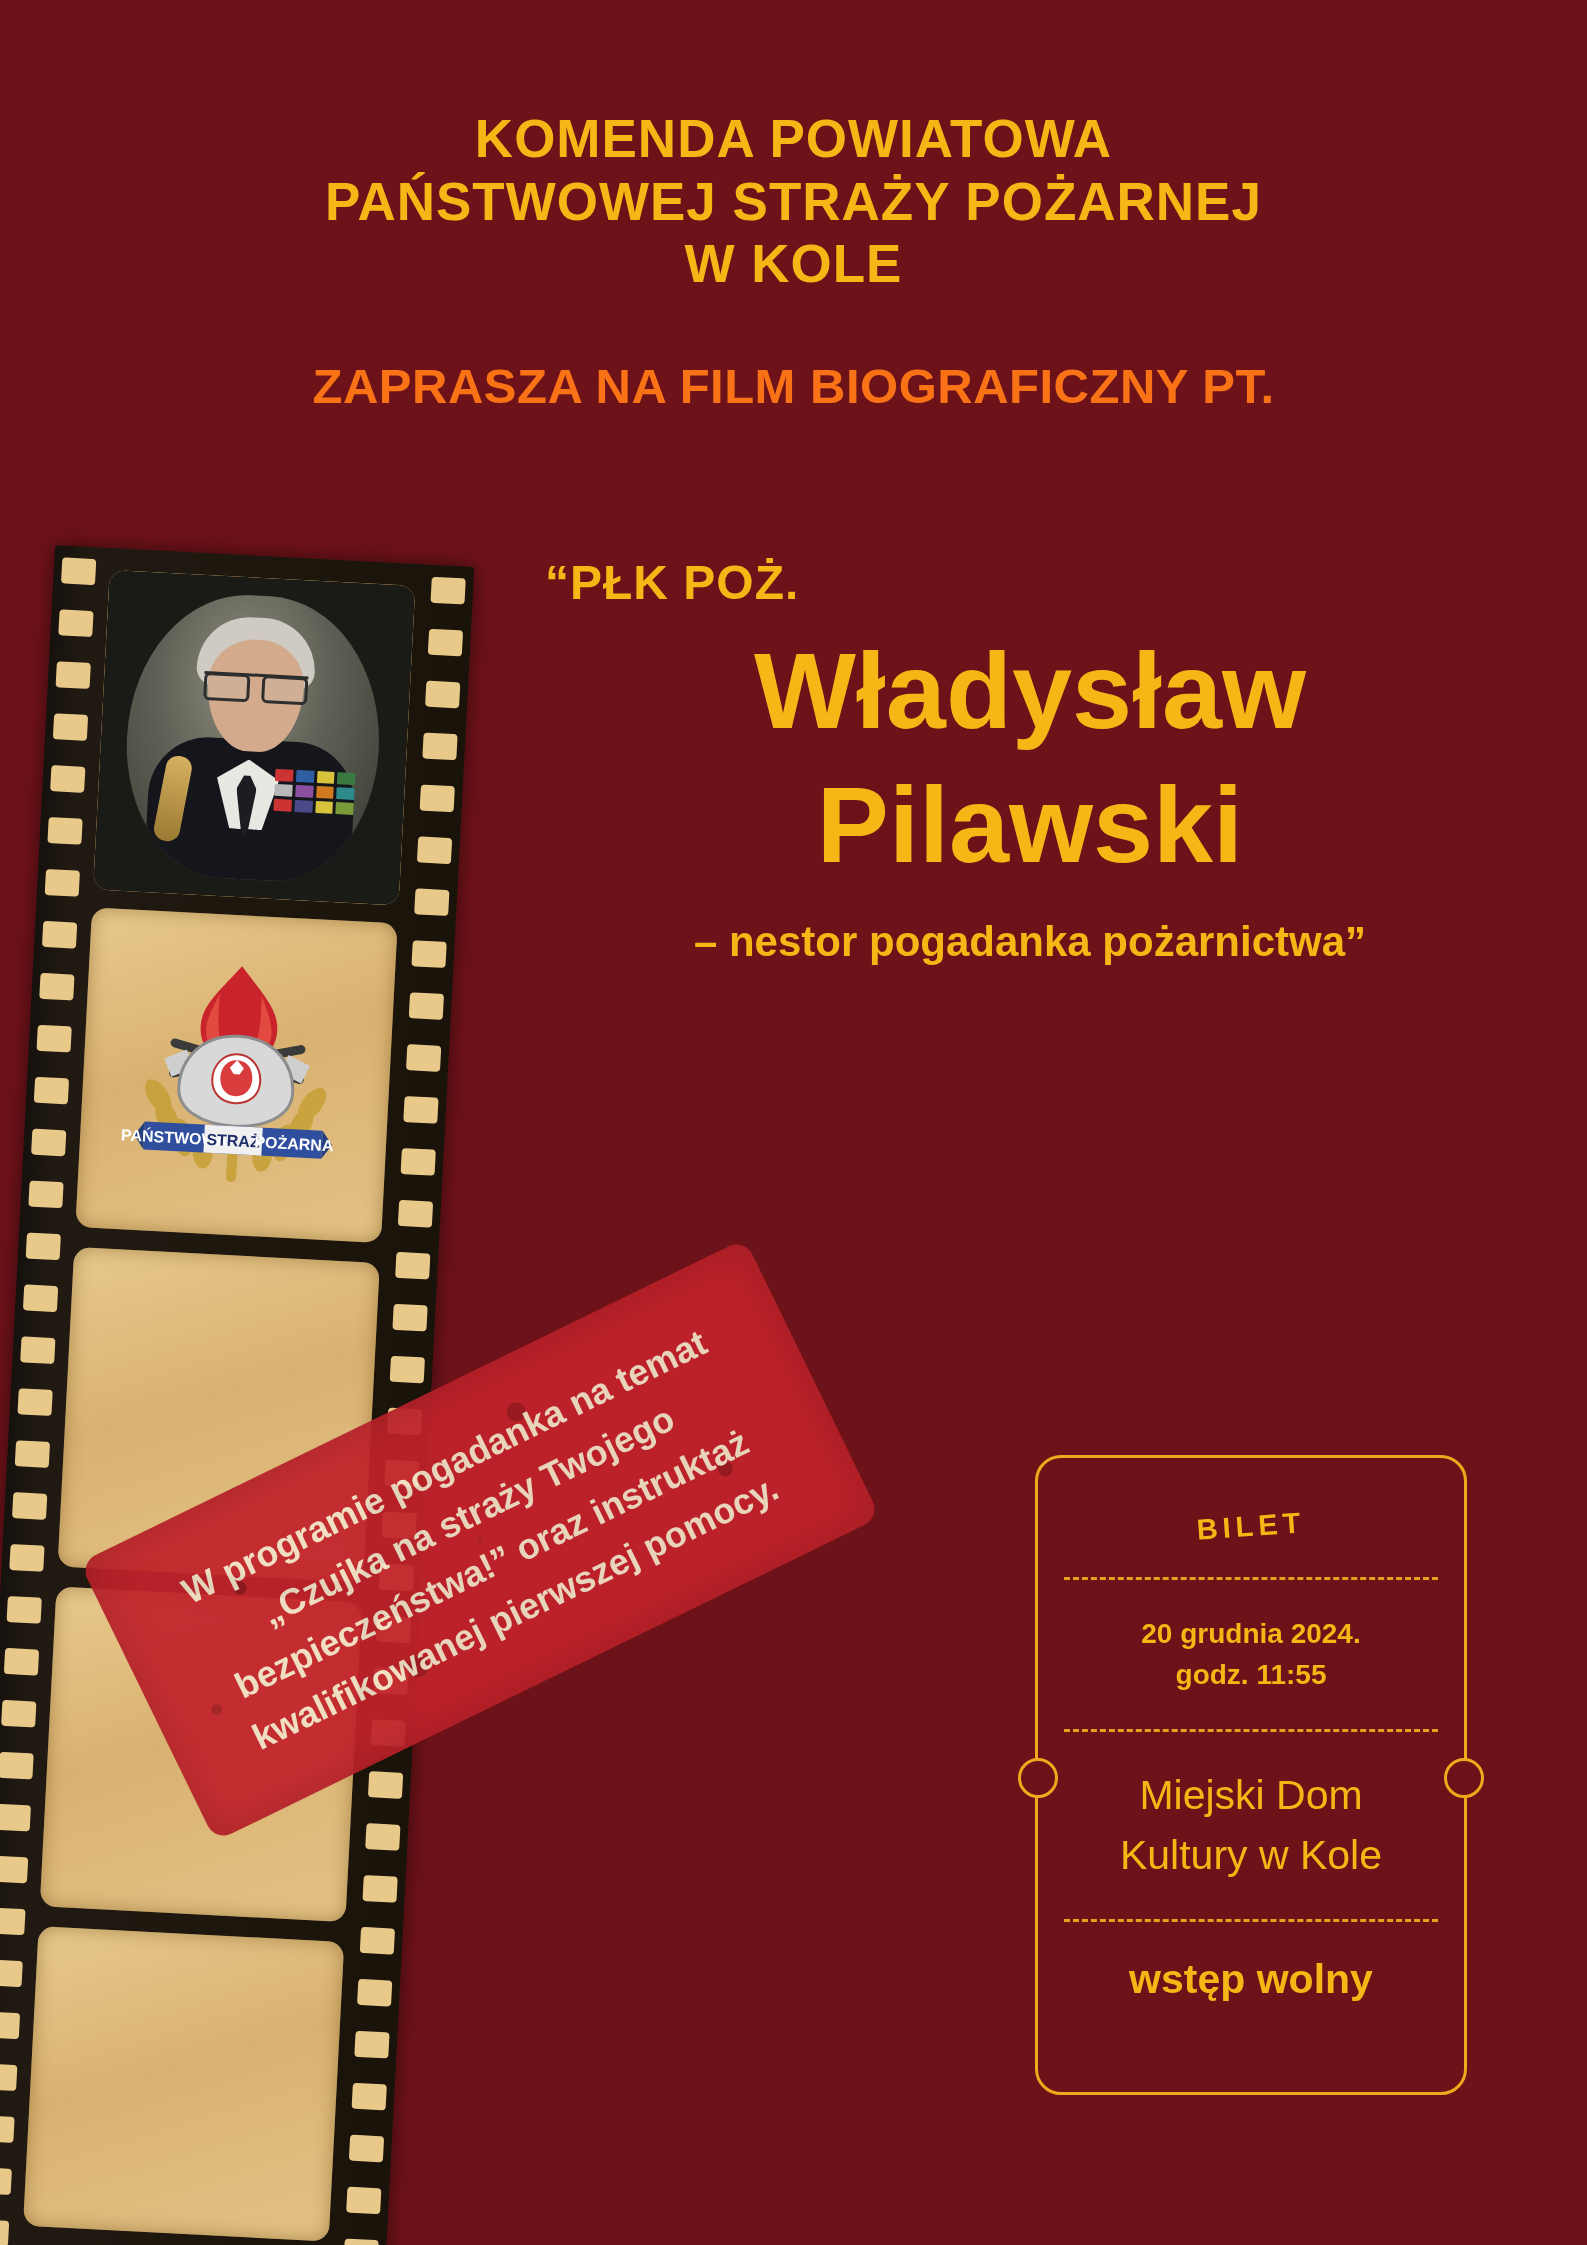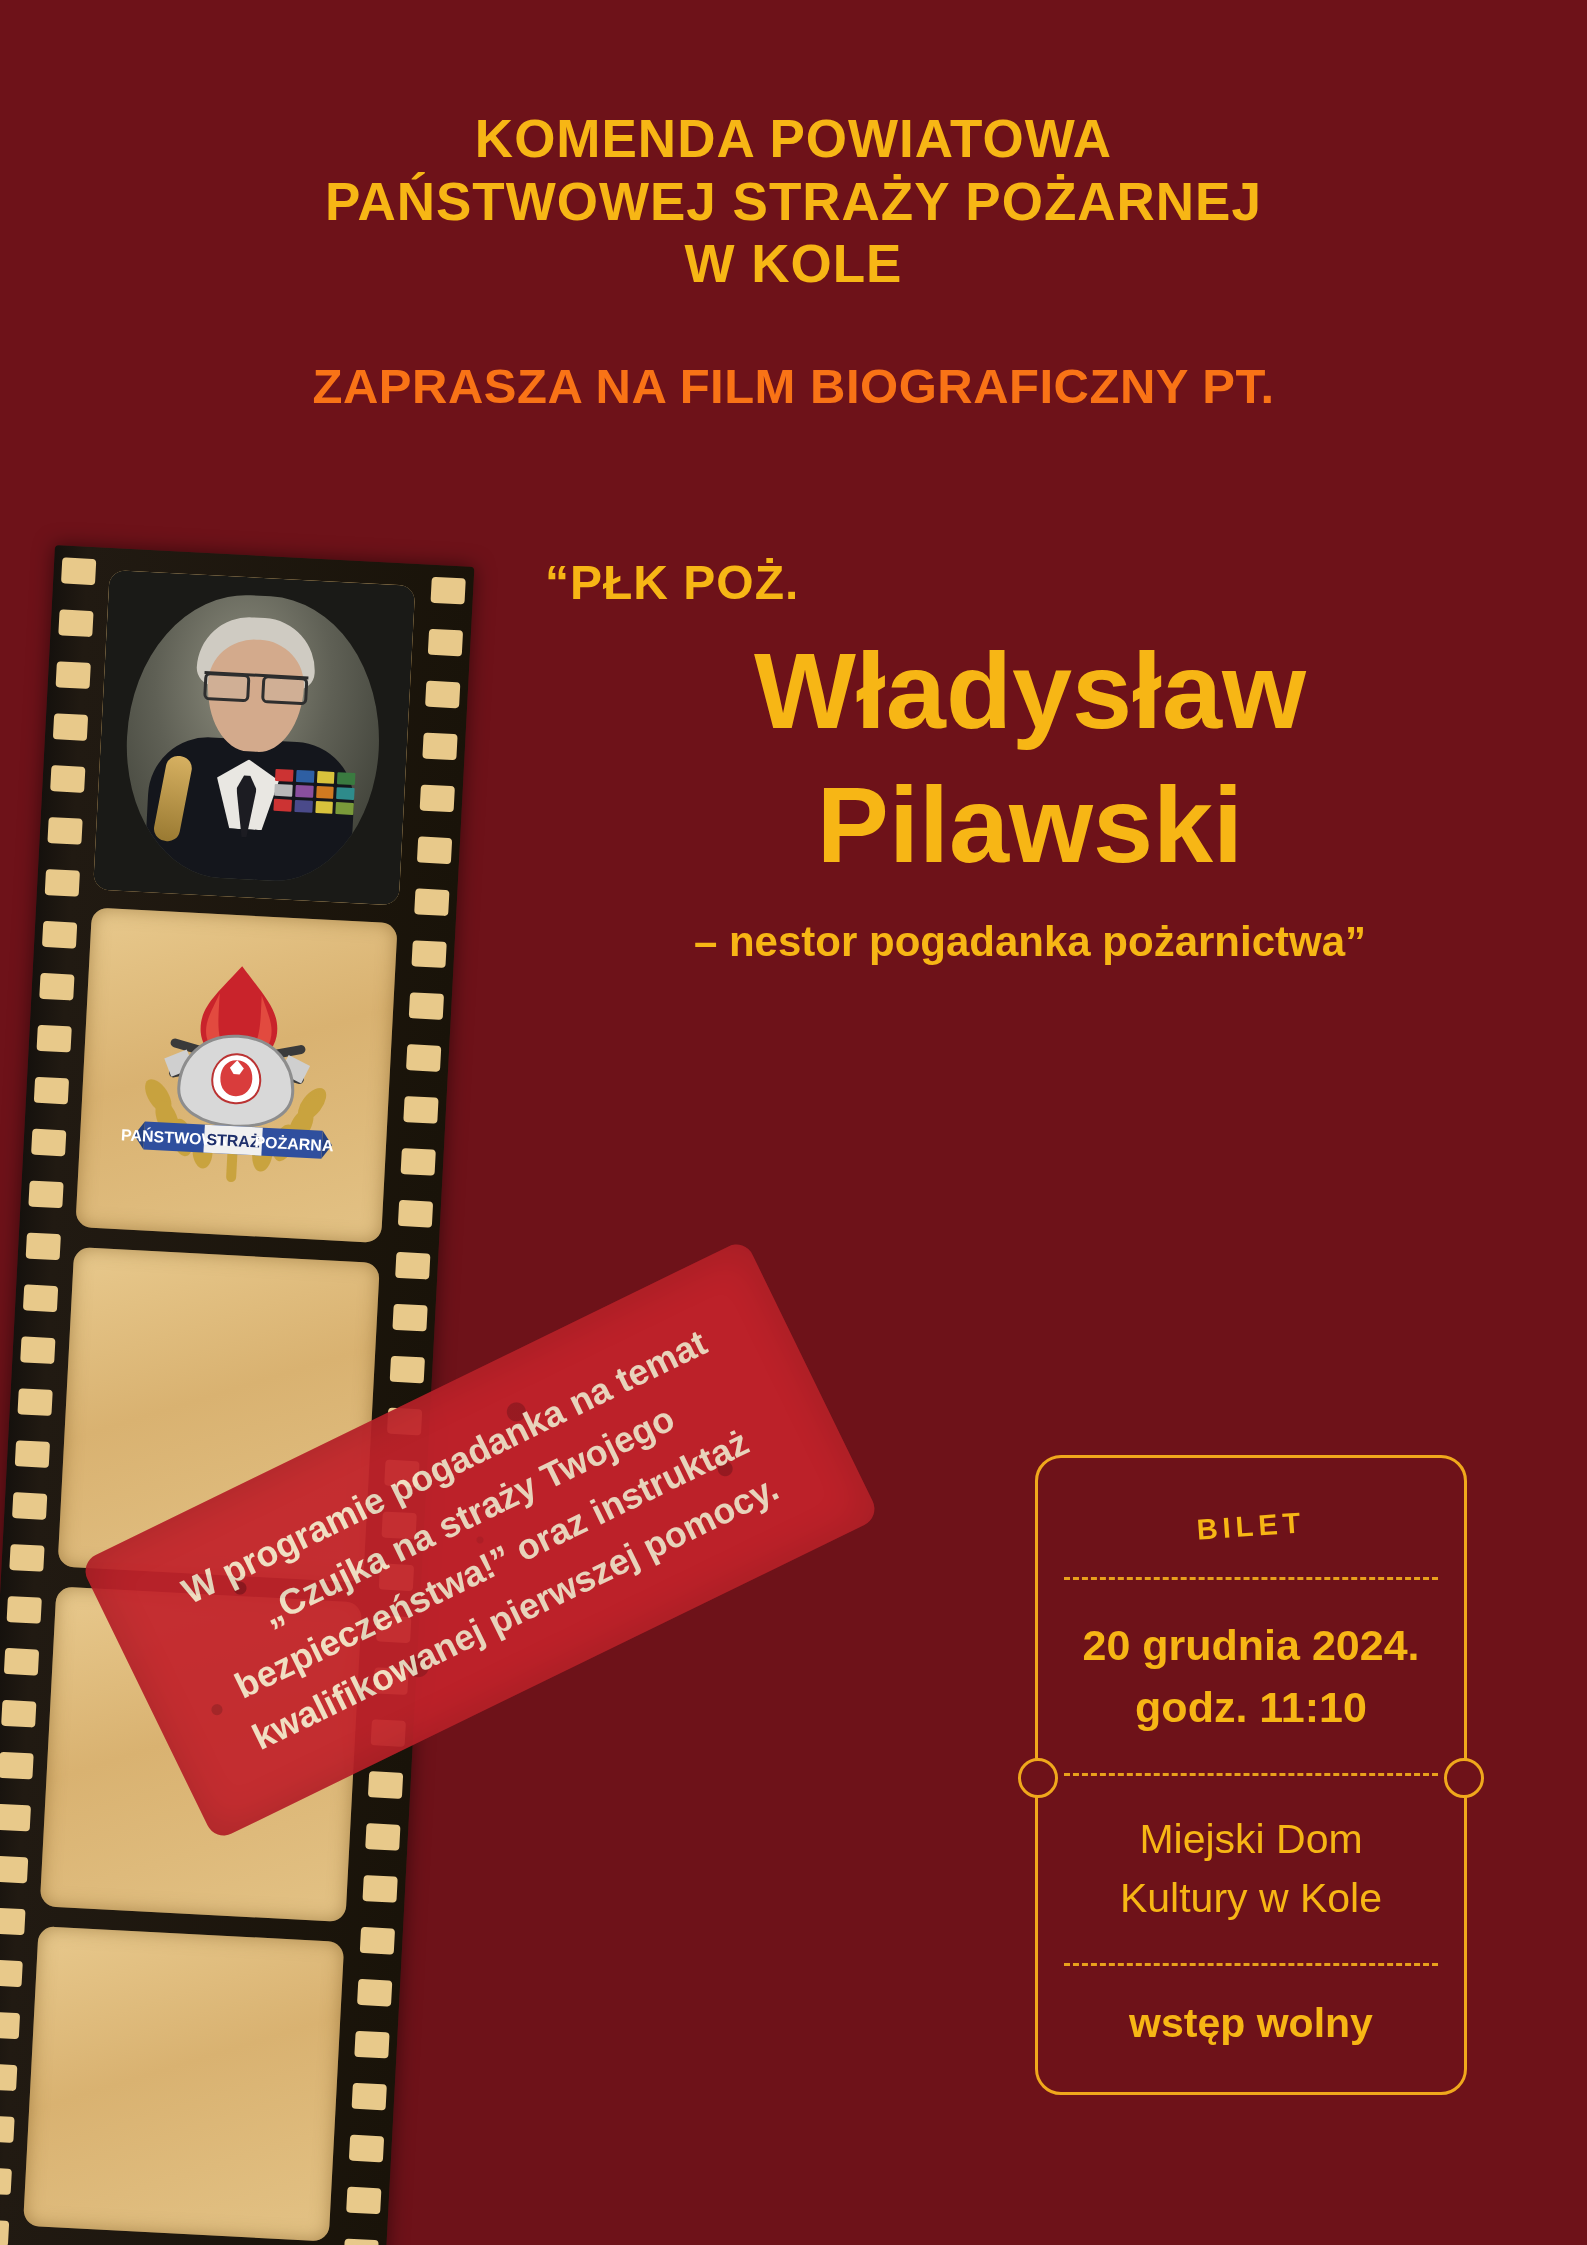--- a/index.html
+++ b/index.html
@@ -261,21 +261,21 @@
     font-size: 29px;
     font-weight: bold;
     letter-spacing: 5px;
     transform: rotate(-4deg);
   }
   .dashed {
     margin: 34px 26px;
     border-top: 3px dashed #e8a01c;
   }
   .ticket-date {
-    font-size: 43px;
+    font-size: 28px;
     font-weight: bold;
     line-height: 1.45;
   }
   .ticket-place {
     font-size: 41px;
     font-weight: normal;
     line-height: 1.45;
   }
   .ticket-free {
     font-size: 41px;
@@ -491,21 +491,21 @@
     <div class="title-pre">“PŁK  POŻ.</div>
     <div class="title-name1">Władysław</div>
     <div class="title-name2">Pilawski</div>
     <div class="title-sub">– nestor pogadanka pożarnictwa”</div>
   </div>
 
   <div class="ticket">
     <div class="ticket-label">BILET</div>
     <div class="dashed"></div>
     <div class="ticket-date">20 grudnia  2024.</div>
-    <div class="ticket-date">godz. 11:10</div>
+    <div class="ticket-date">godz. 11:55</div>
     <div class="dashed"></div>
     <div class="ticket-place">Miejski Dom</div>
     <div class="ticket-place">Kultury w Kole</div>
     <div class="dashed"></div>
     <div class="ticket-free">wstęp wolny</div>
   </div>
 
   <div class="stamp">
     <div class="stamp-texture"></div>
     <div class="stamp-text">W programie pogadanka na temat „Czujka na straży Twojego bezpieczeństwa!” oraz  instruktaż kwalifikowanej pierwszej pomocy.</div>

